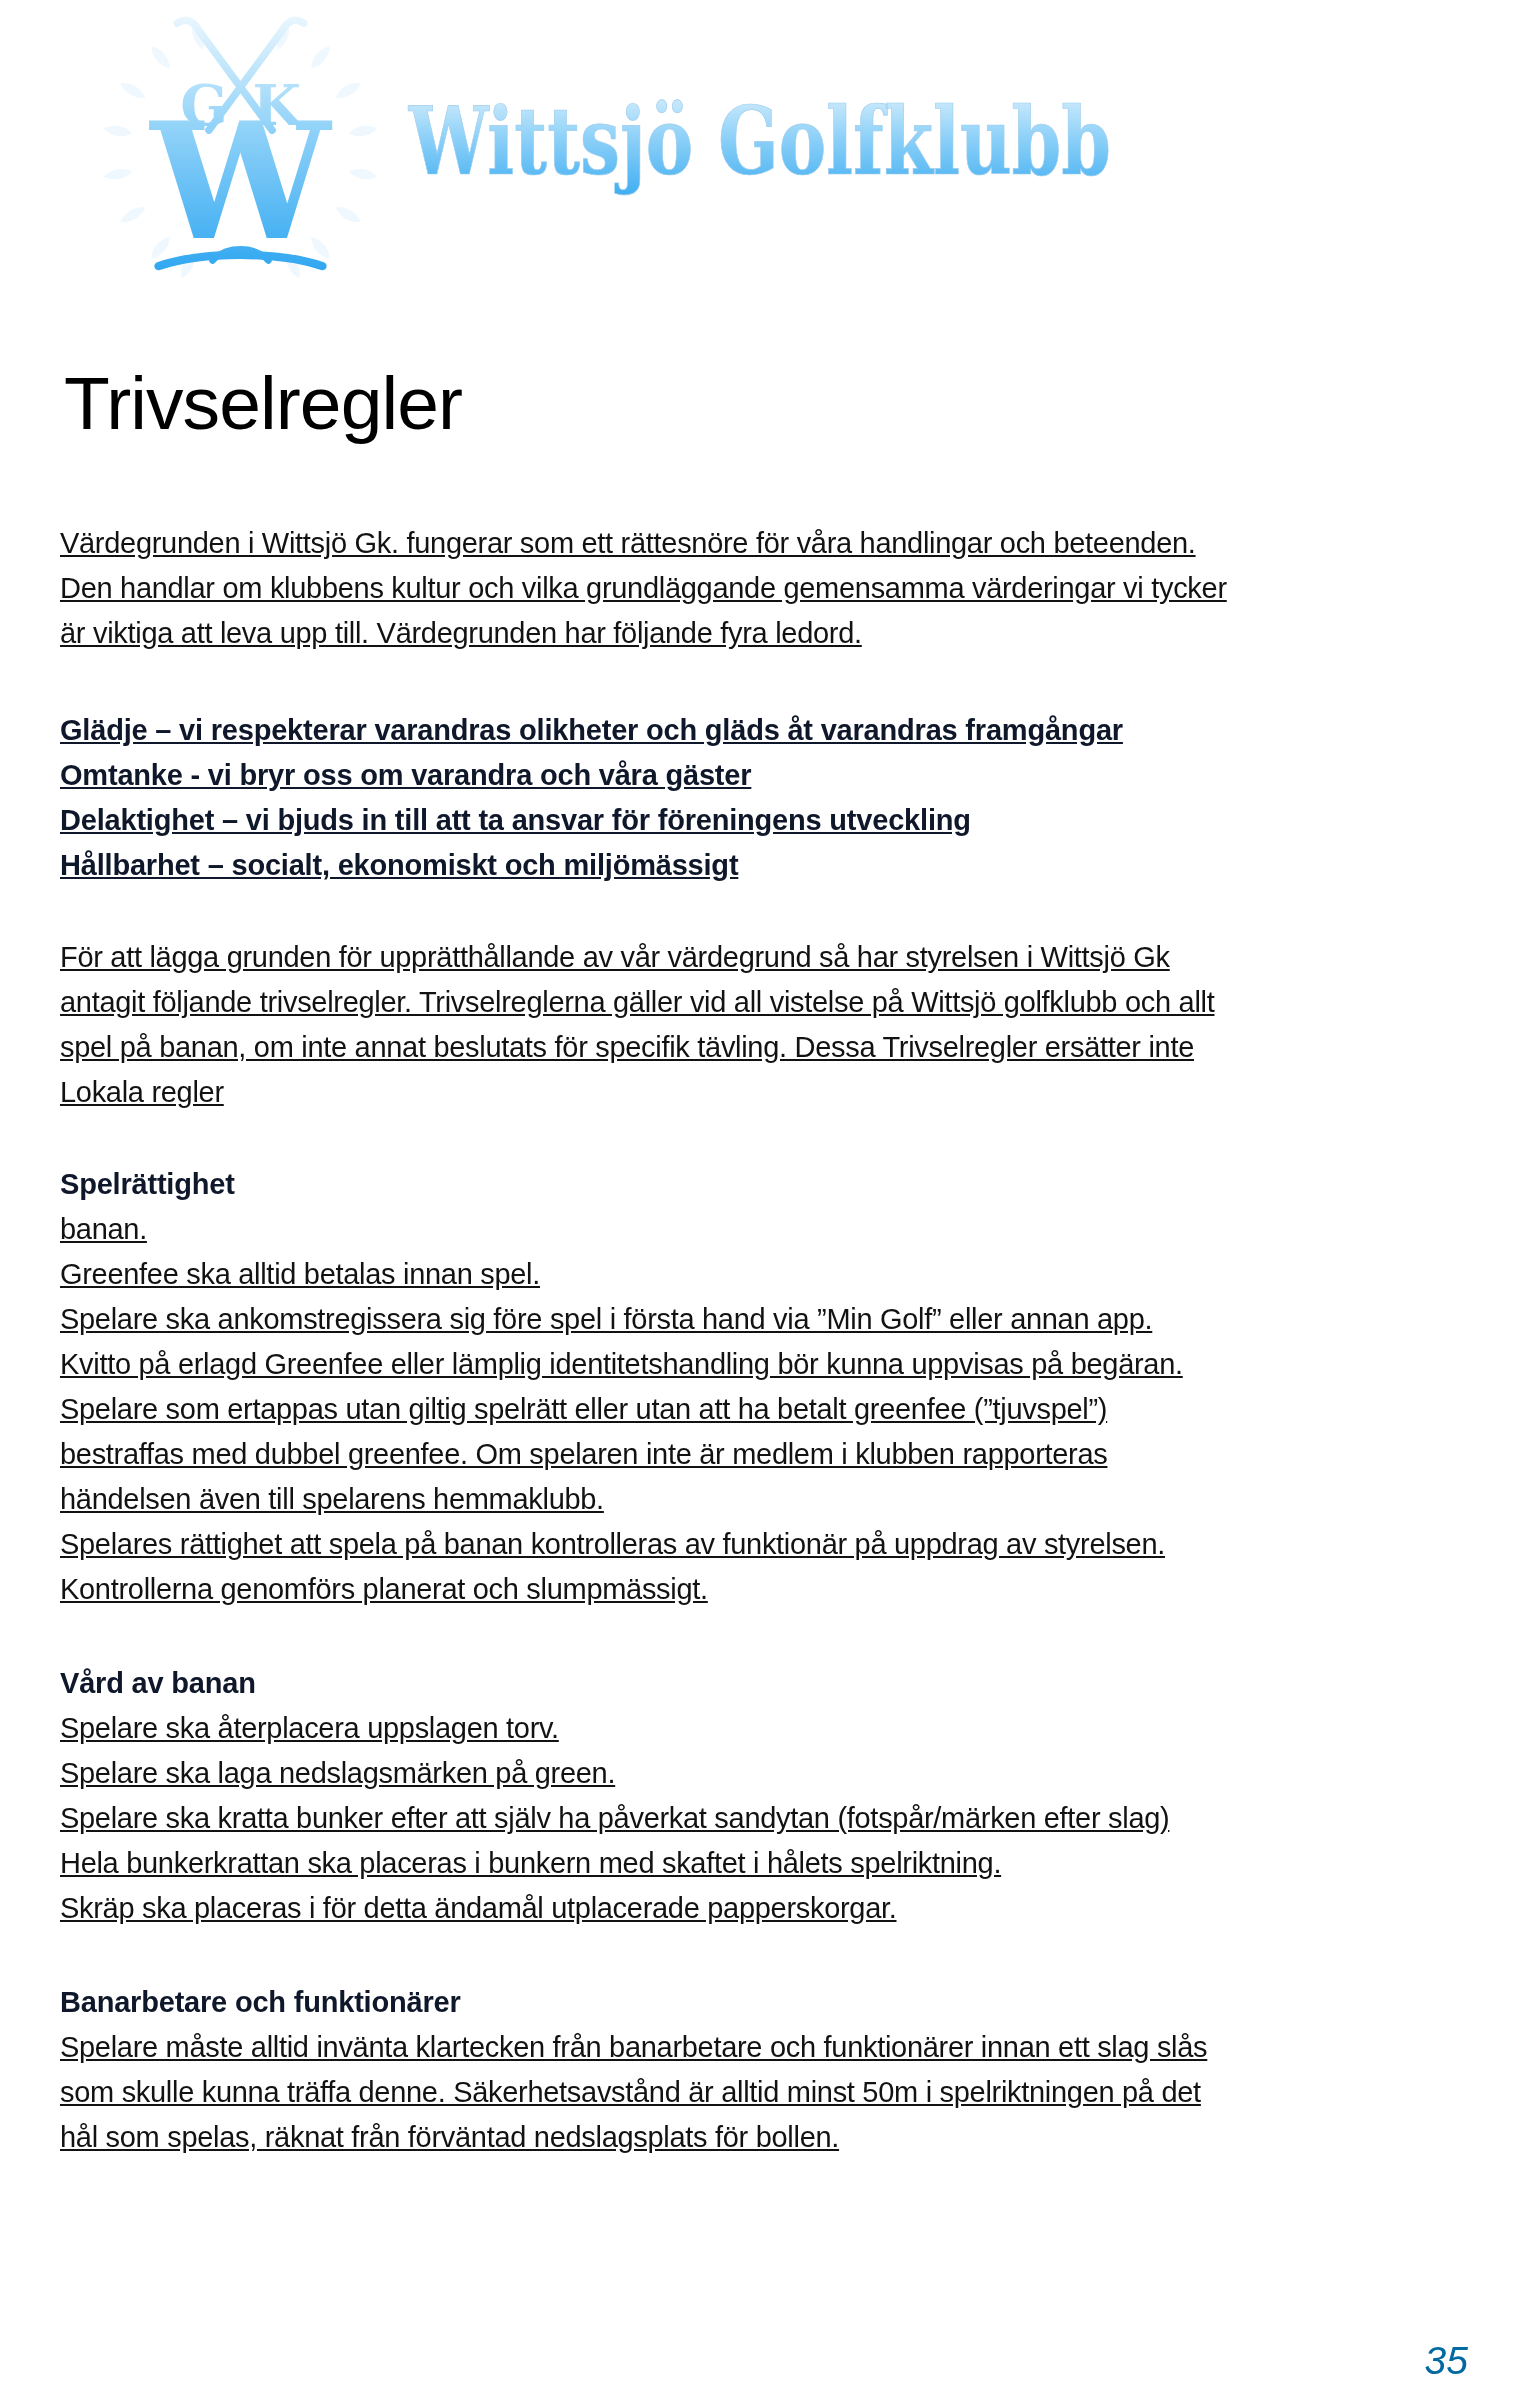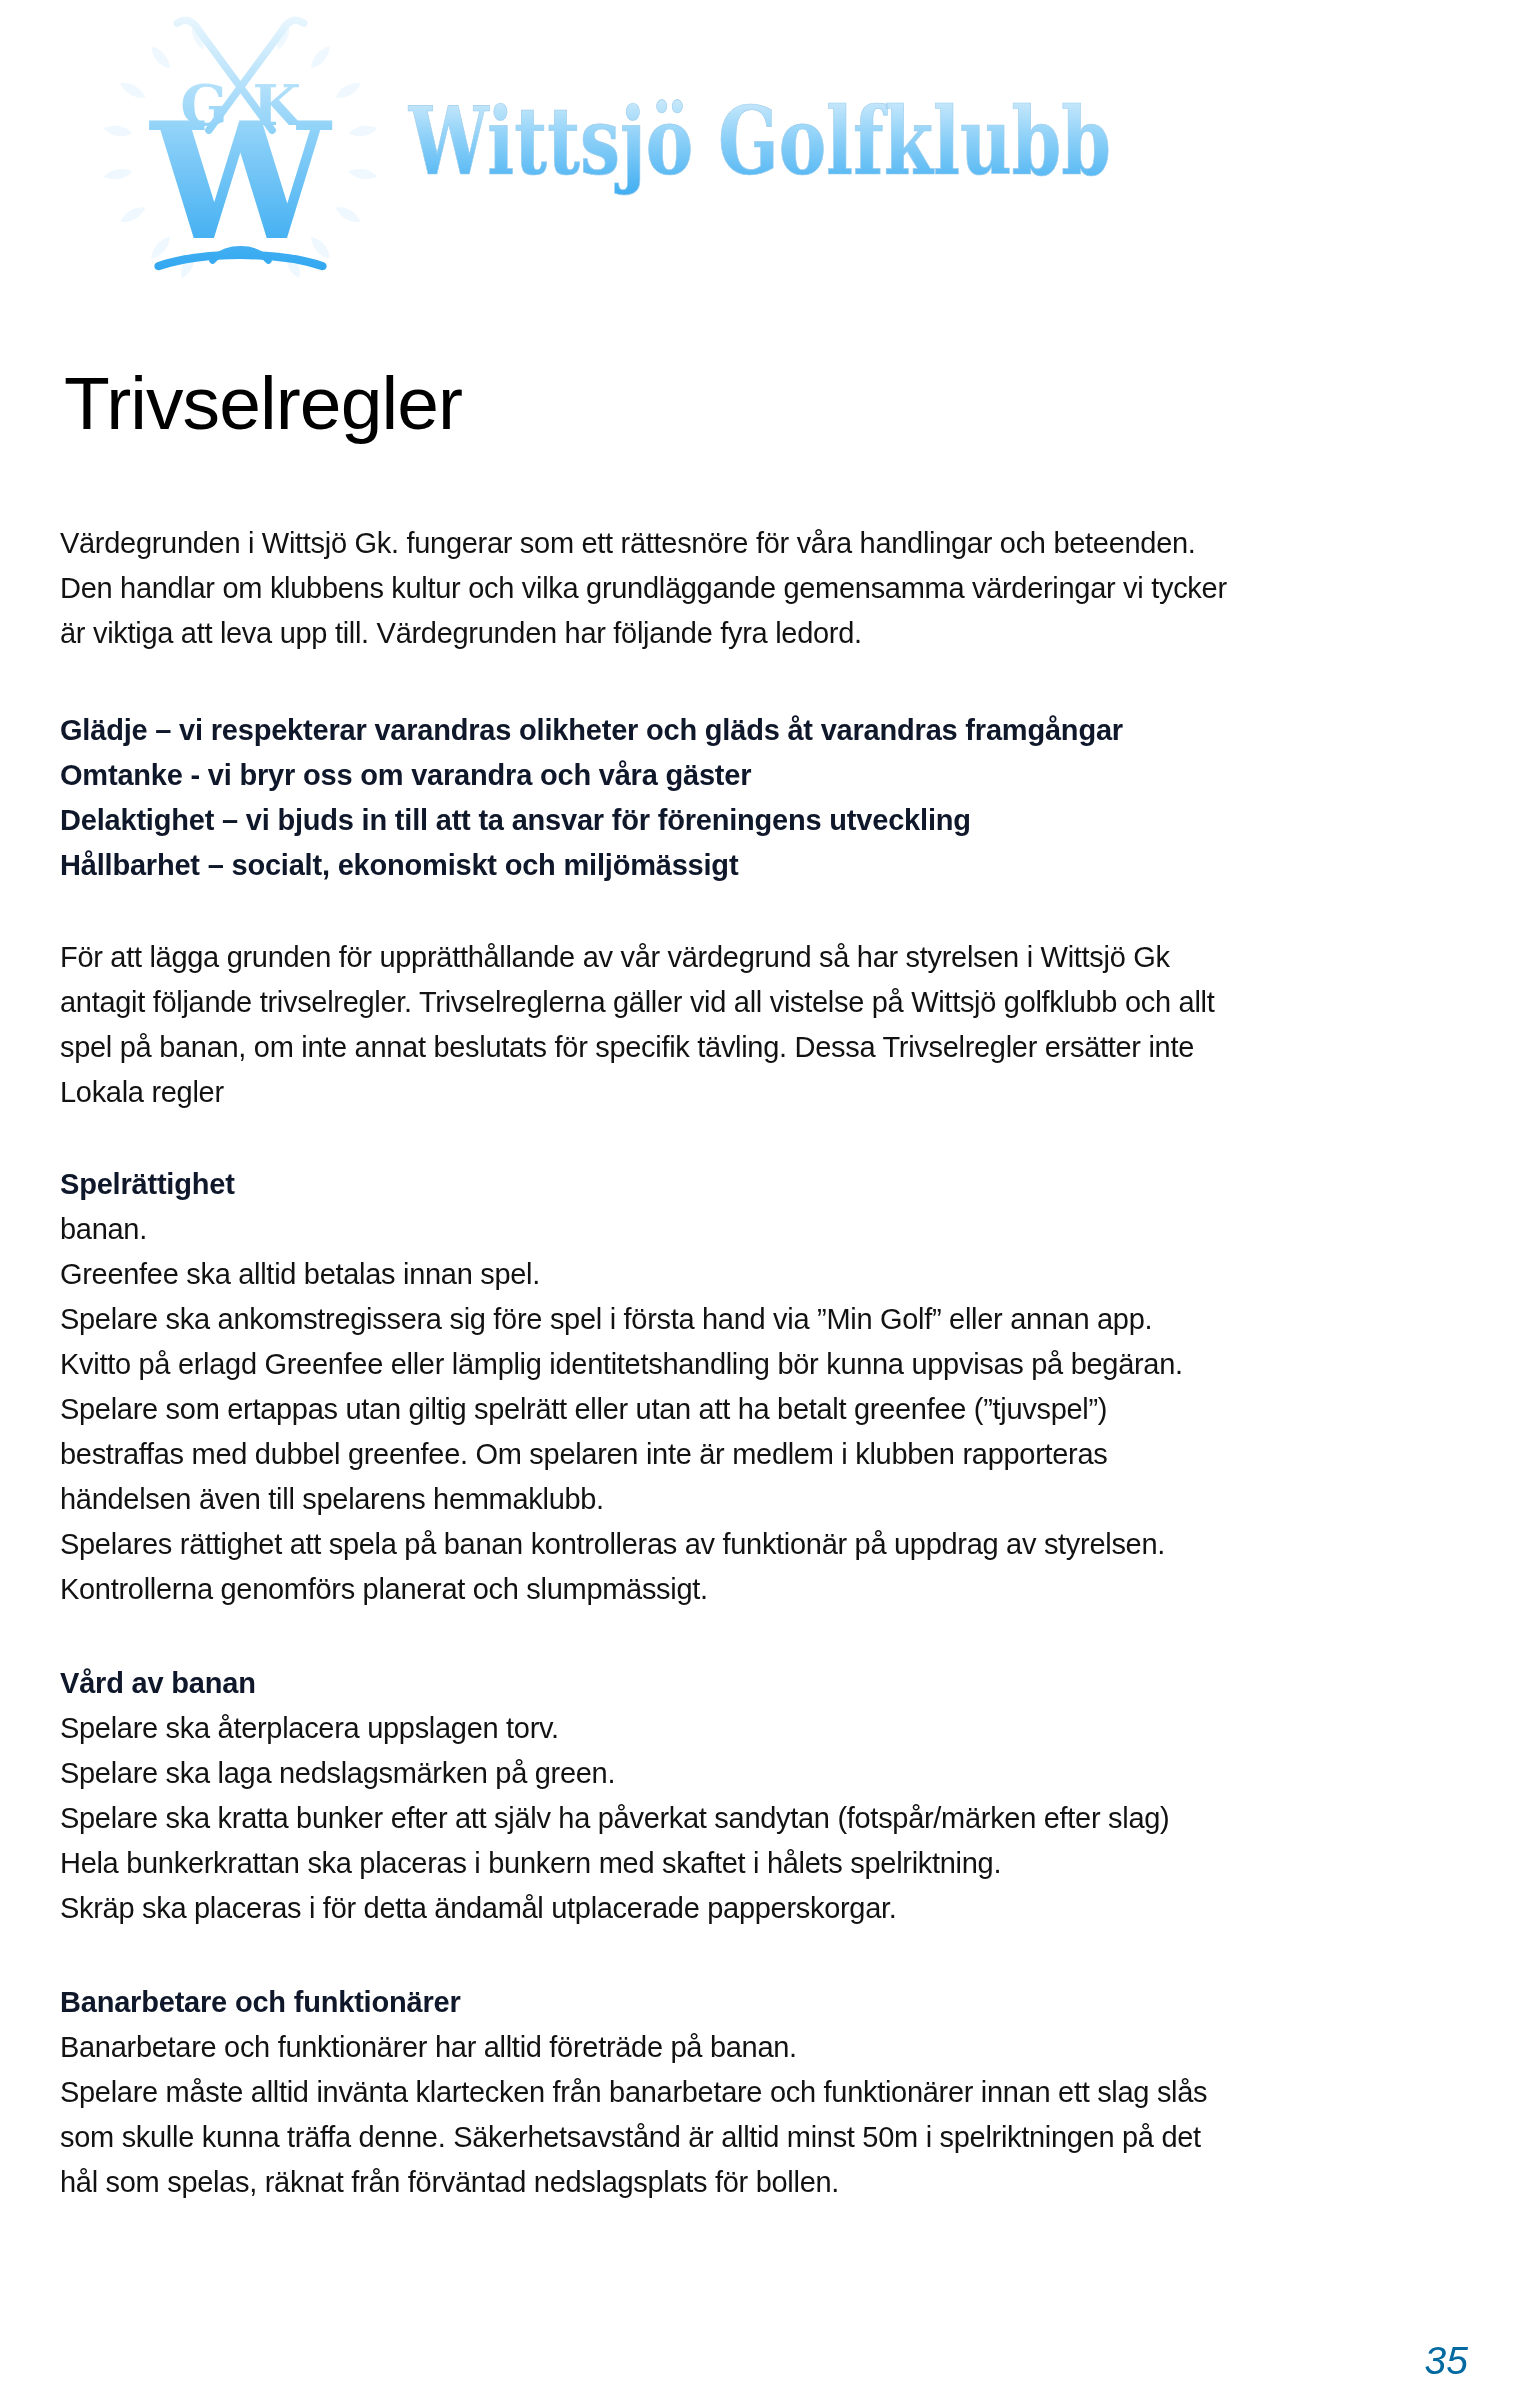--- a/index.html
+++ b/index.html
@@ -31,21 +31,21 @@
   }
 
   
   .content {
     position:absolute; left:60px; top:521px; width:1424px;
     font-size:29px; line-height:45px; letter-spacing:-0.3px;
   }
   .block          { margin:0 0 47px 0; }
   .block.intro    { margin-bottom:52px; }
   .block.sec      { margin-bottom:49px; }
-  .ln             { display:block; white-space:nowrap; }
+  .ln             { display:block; white-space:nowrap;text-decoration:underline; }
   .bold .ln,
   .heading        { font-weight:700; color:#0f172a; letter-spacing:-0.2px; }
   .heading        { display:block; white-space:nowrap; }
 
   .page-number {
     position:absolute; right:54px; top:2339px;
     font-size:39px; color:#0369a1;font-style:italic;
   }
 </style>
 </head>
@@ -155,21 +155,20 @@
       <span class="heading">Vård av banan</span>
       <span class="ln">Spelare ska återplacera uppslagen torv.</span>
       <span class="ln">Spelare ska laga nedslagsmärken på green.</span>
       <span class="ln">Spelare ska kratta bunker efter att själv ha påverkat sandytan (fotspår/märken efter slag)</span>
       <span class="ln">Hela bunkerkrattan ska placeras i bunkern med skaftet i hålets spelriktning.</span>
       <span class="ln">Skräp ska placeras i för detta ändamål utplacerade papperskorgar.</span>
     </div>
 
     <div class="block sec">
       <span class="heading">Banarbetare och funktionärer</span>
-      <span class="ln">Banarbetare och funktionärer har alltid företräde på banan.</span>
       <span class="ln">Spelare måste alltid invänta klartecken från banarbetare och funktionärer innan ett slag slås</span>
       <span class="ln">som skulle kunna träffa denne. Säkerhetsavstånd är alltid minst 50m i spelriktningen på det</span>
       <span class="ln">hål som spelas, räknat från förväntad nedslagsplats för bollen.</span>
     </div>
 
   </main>
 
   <div class="page-number">35</div>
 </div>
 

